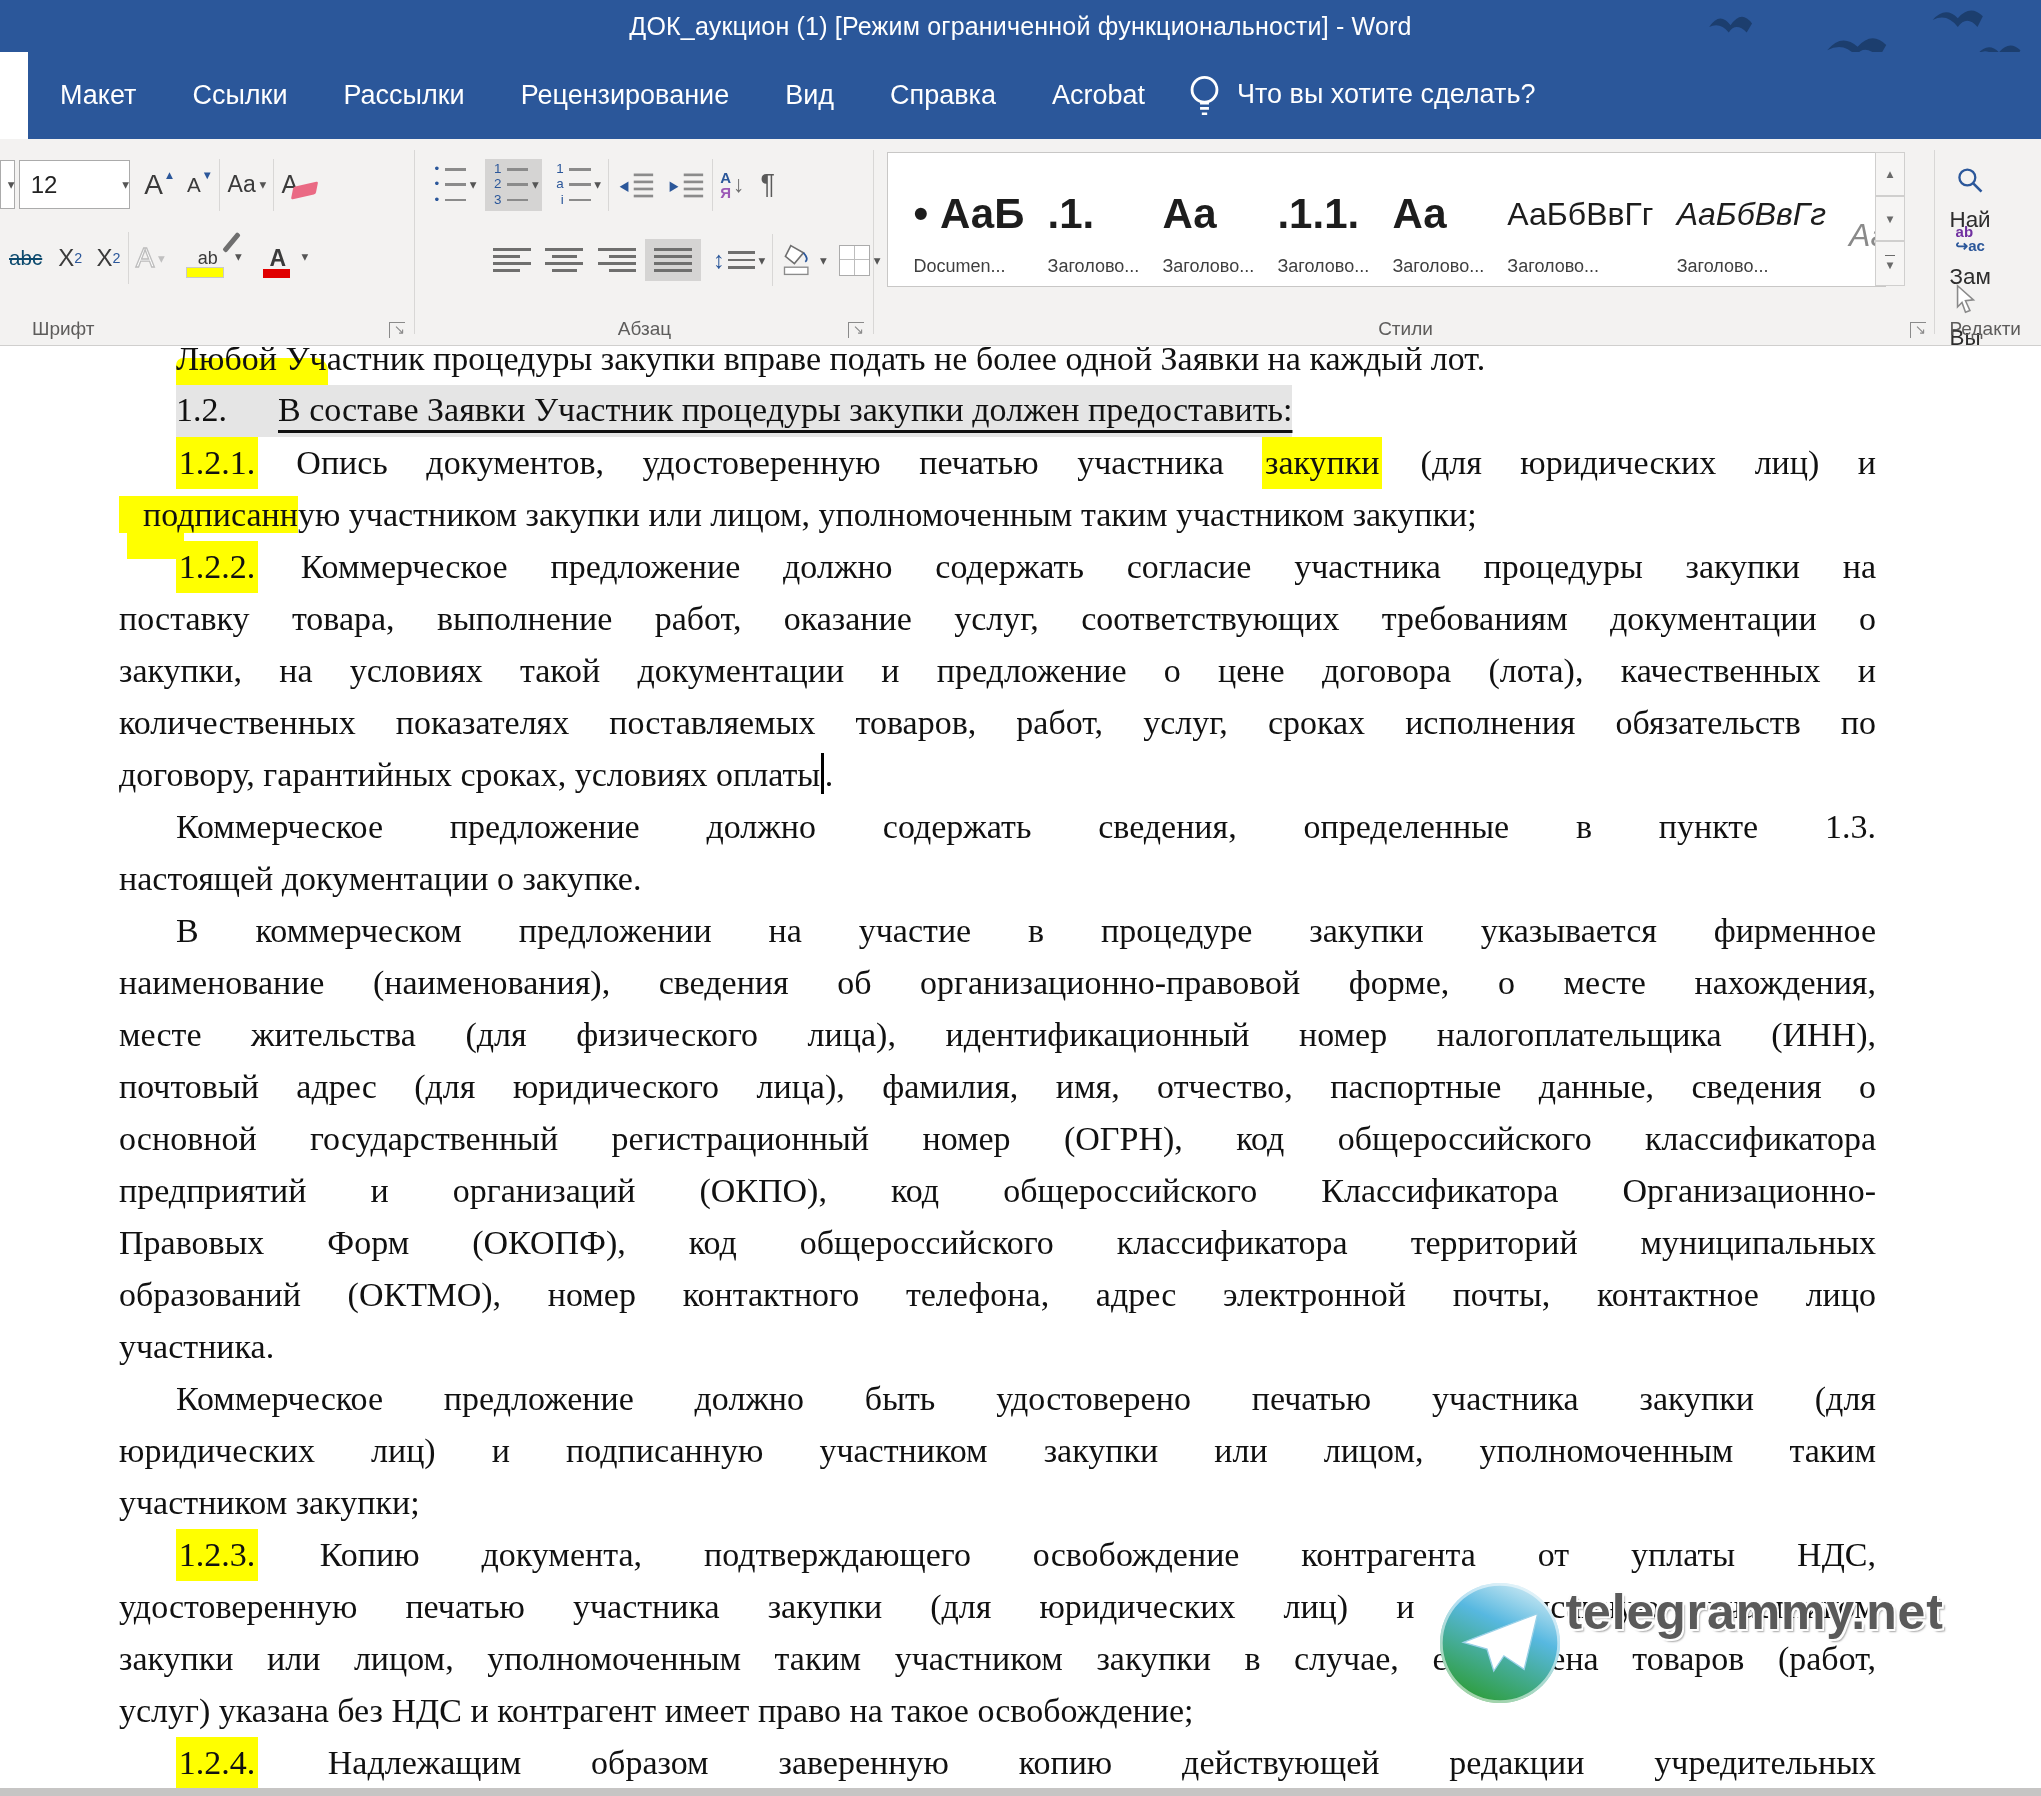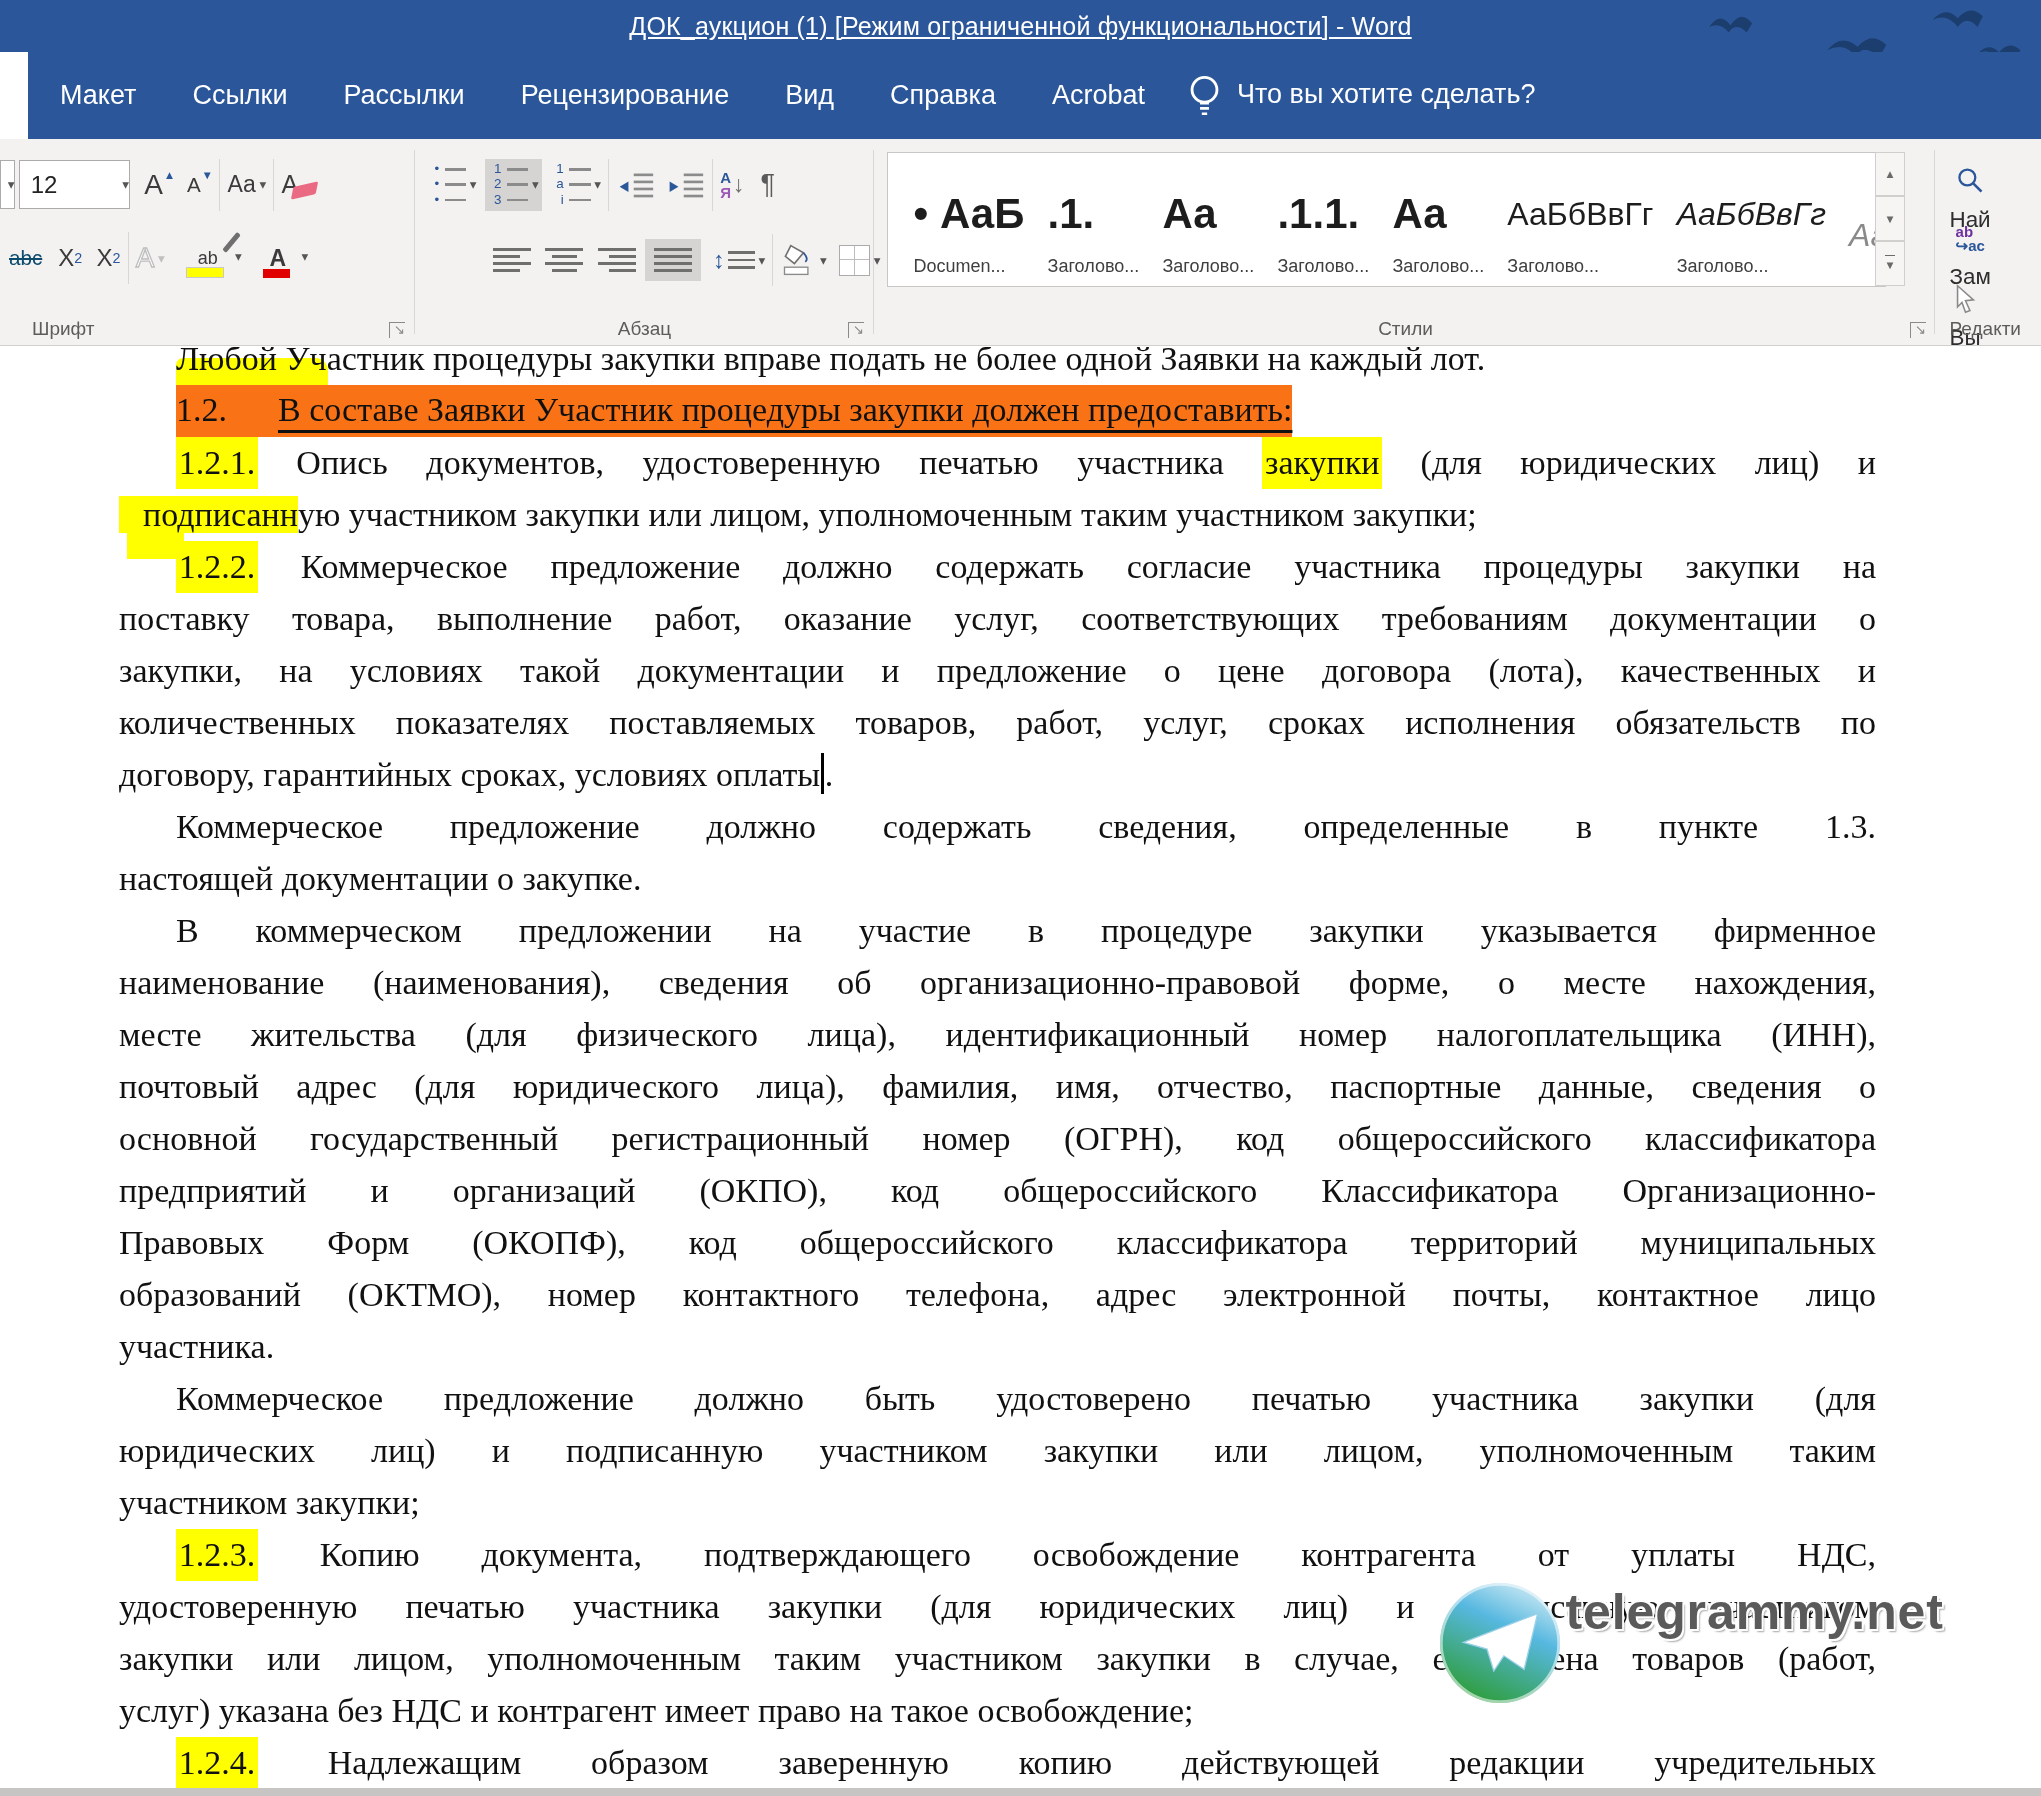--- a/index.html
+++ b/index.html
@@ -2,21 +2,21 @@
 <html style="font-size:14.3px"><head>
 <meta charset="utf-8">
 <style>
   html,body{margin:0;padding:0;}
   body{width:2041px;height:1797px;position:relative;overflow:hidden;background:#fff;
        font-family:"Liberation Sans",sans-serif;-webkit-font-smoothing:antialiased;}
 
   
   .titlebar{position:absolute;left:0;top:0;width:2041px;height:52px;background:#2b579a;}
   .titlebar .title{position:absolute;left:0;top:11.6px;width:100%;text-align:center;
-    color:#fff;font-size:25px;letter-spacing:0.2px;text-decoration:underline;}
+    color:#fff;font-size:25px;letter-spacing:0.2px;}
   .birds{position:absolute;left:1693px;top:1.8px;}
 
   
   .tabrow{position:absolute;left:0;top:52px;width:2041px;height:87px;background:#2b579a;margin-left:28px;}
   .tabs{position:absolute;left:32px;top:0;height:87px;display:flex;align-items:center;gap:56px;}
   .tab{color:#fff;font-size:27px;white-space:nowrap;cursor:default;}
   .bulb{position:absolute;left:1154px;top:19.7px;}
   .tellme{position:absolute;left:1209px;top:27px;color:#fff;font-size:27px;white-space:nowrap;}
 
   
@@ -107,21 +107,21 @@
            overflow:hidden;padding:0;}
   .docinner{position:absolute;left:119px;top:0;width:1757px;}
   .dline{height:52px;line-height:52px;font-family:"Liberation Serif",serif;font-size:34px;
          color:#111;text-align:justify;text-align-last:left;overflow:hidden;white-space:nowrap;
          position:relative;z-index:2;}
   .dline.just{text-align-last:justify;white-space:normal;}
   .dline.ind{text-indent:57px;}
   .dline:first-child{margin-top:-14.3px;}
   .hl{background:#ffff00;padding-left:24px;}
   .hlpad{background:#ffff00;padding:10.7px 2.7px;}
-  .hlhead{background:#f97316;padding:13.4px 0;}
+  .hlhead{background:#e5e5e5;padding:13.4px 0;}
   .u{text-decoration:underline;text-decoration-thickness:2.7px;text-underline-offset:8px;}
   .caret{display:inline-block;width:2.7px;height:41px;background:#000;vertical-align:-8px;margin:0 0.9px;}
   .blob{position:absolute;background:#ffff00;z-index:1;}
   .blob-a{left:176px;top:10.7px;width:152px;height:32px;border-radius:7.2px 12.5px 0 0;}
   .blob-b{left:127px;top:183px;width:57px;height:29px;}
   .blob-c{left:176px;top:64px;width:59px;height:30px;}
 
   .bottomstrip{position:absolute;left:0;top:1788px;width:2041px;height:9px;background:#c6c5c4;}
 
   

